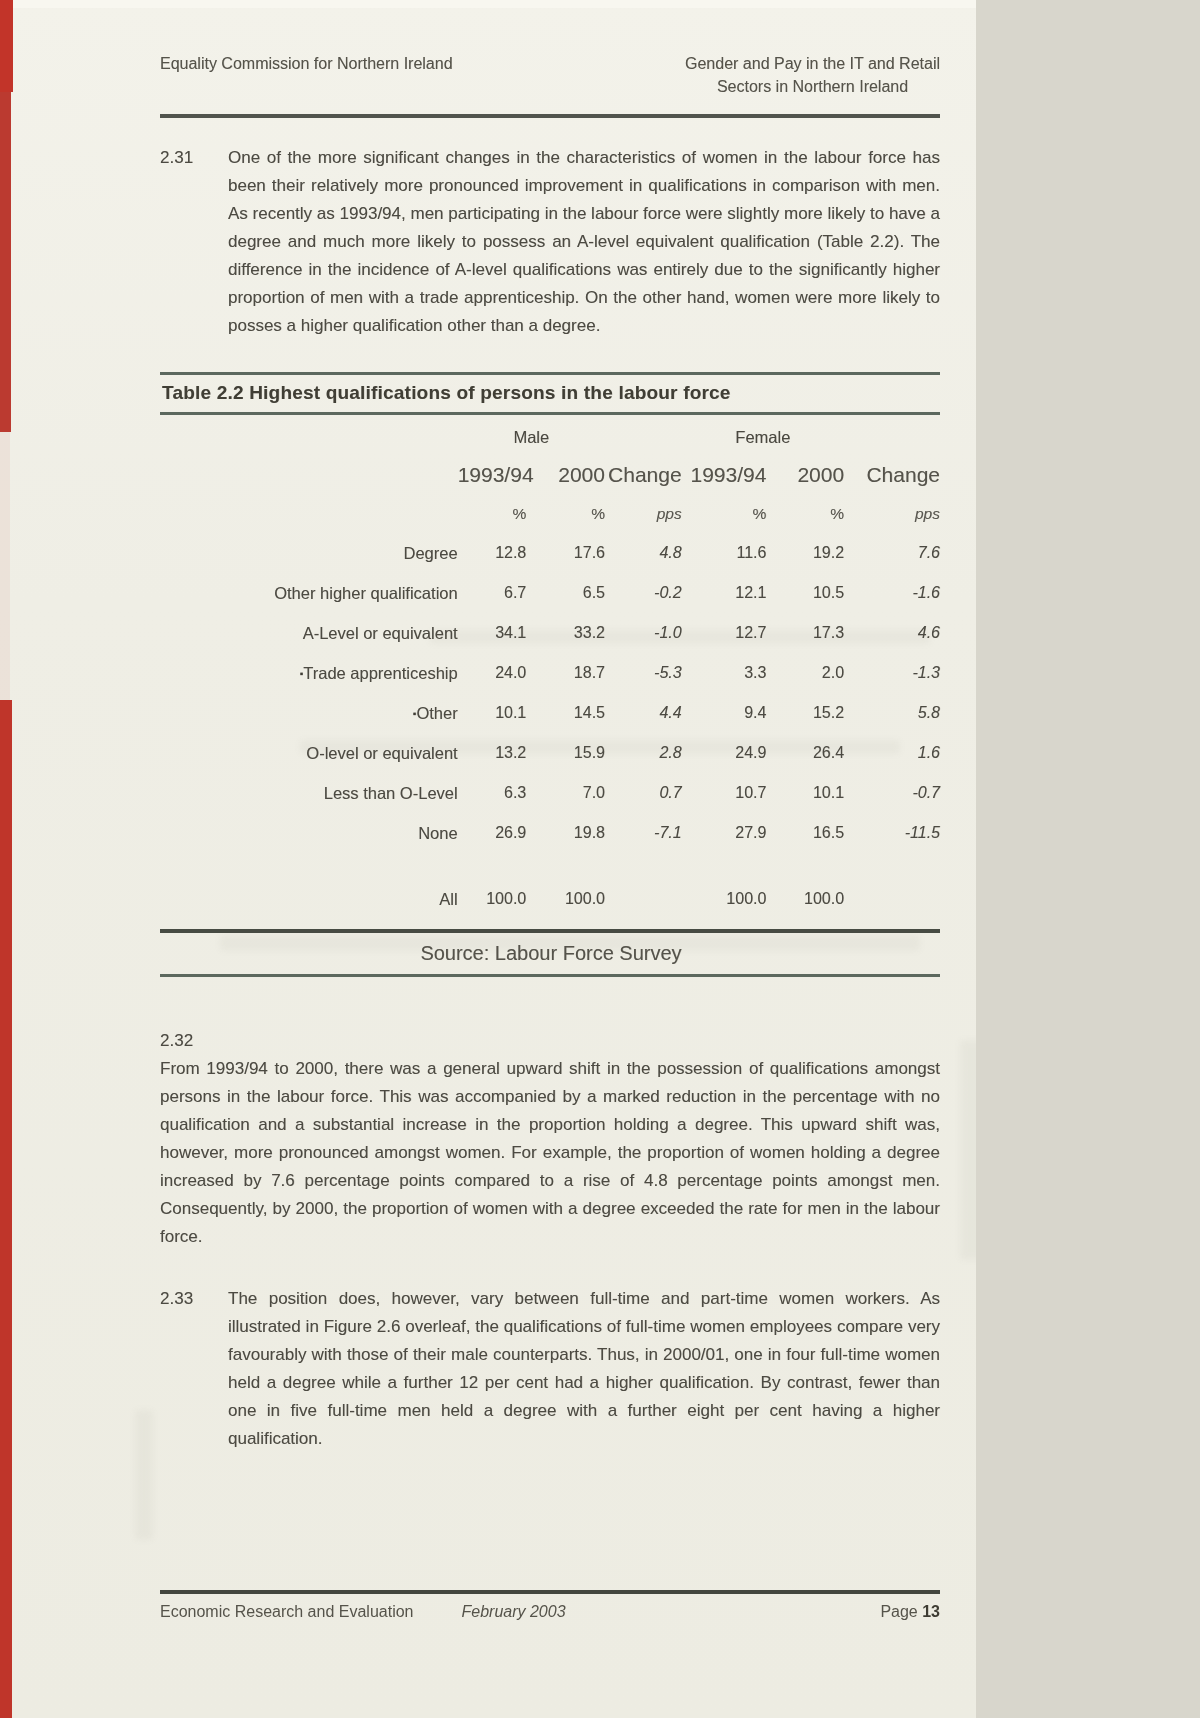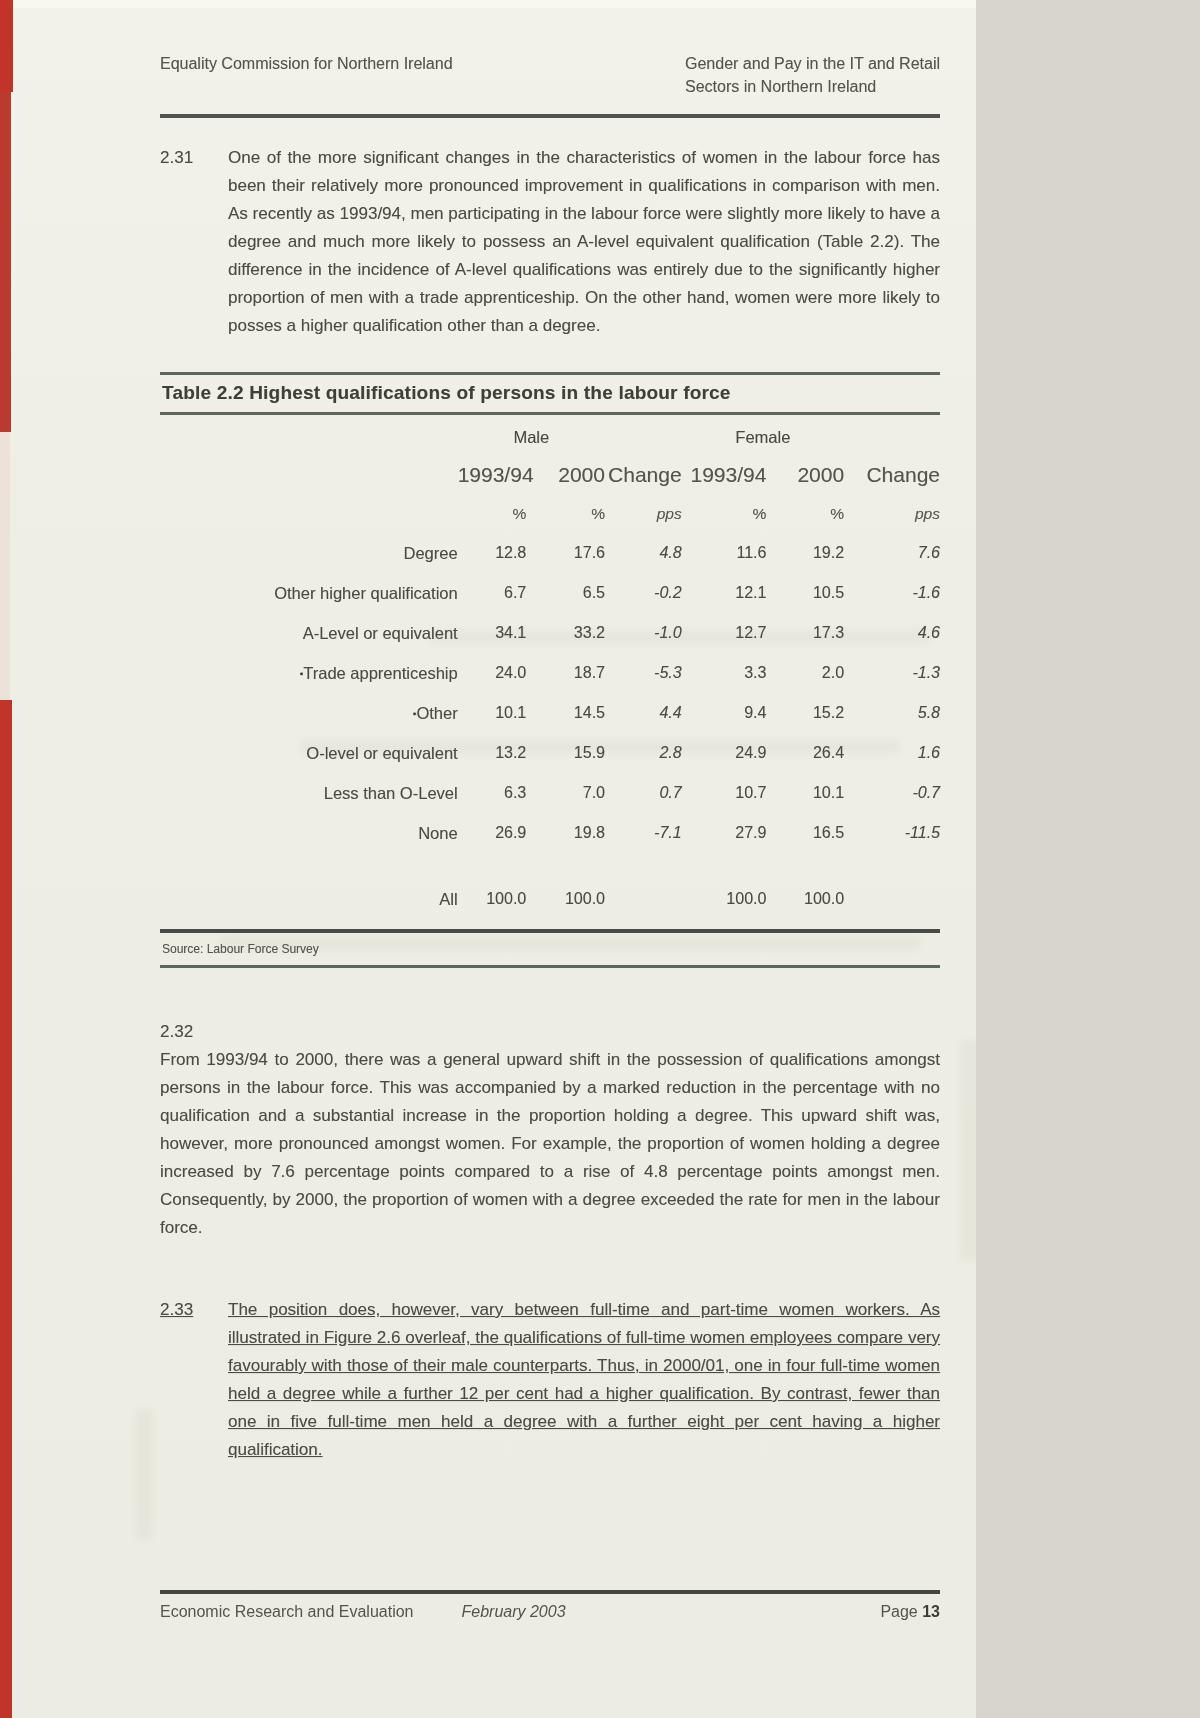--- a/index.html
+++ b/index.html
@@ -20,21 +20,21 @@
   .strip.s4{top:700px;height:1018px;width:12px;background:#bf352a;}
   
   .ghost{position:absolute;background:#8f8f82;opacity:.07;filter:blur(3px);border-radius:3px;}
 
   .content{
     position:absolute;left:160px;top:52px;width:780px;
     text-shadow:0.3px 0.3px 0.6px rgba(92,90,80,0.35);
   }
   
   .hdr{display:flex;justify-content:space-between;align-items:flex-start;font-size:16px;line-height:23px;color:#55534a;}
-  .hdr-right{text-align:left;}
+  .hdr-right{text-align:center;}
   .hdr-rule{height:4px;background:#51544d;margin-top:16px;}
 
   
   .para{display:flex;margin-top:26px;font-size:17px;line-height:28px;color:#4c4a42;}
   .para .num{width:68px;flex:none;}
   .para p{margin:0;flex:1;text-align:justify;}
 
   
   .table-block{margin-top:32px;}
   .rule-green{height:3px;background:#5c685e;}
@@ -46,21 +46,21 @@
   col.c4{width:84px;}col.c5{width:77px;}col.c6{width:95px;}
   .grp-row th{font-weight:bold;color:#4a4840;font-size:16.5px;height:36px;text-align:center;vertical-align:middle;}
   .colhead-row td{font-size:21px;color:#55534b;text-align:right;height:40px;vertical-align:middle;}
   .unit-row td{font-size:15.5px;color:#595750;text-align:right;height:38px;vertical-align:middle;}
   .data-row td{font-size:16px;text-align:right;height:40px;vertical-align:middle;}
   .data-row td.lbl{text-align:right;font-size:16.5px;color:#4c4a42;}
   td.lbl .bullet{display:inline-block;width:28px;padding-left:38px;font-size:10px;vertical-align:2px;color:#3f3d35;}
   .chg{font-style:italic;}
   tr.gap-before td{padding-top:26px;height:40px;}
   .rule-bottom{height:4px;background:#474b43;margin-top:10px;}
-  .source-line{font-size:12px;color:#55534b;padding:9px 0 9px 2px;}
+  .source-line{font-size:20px;color:#55534b;padding:9px 0 9px 2px;text-align:center;}
   .rule-close{height:3px;background:#5c685e;}
 
   
   .footer{position:absolute;left:160px;top:1590px;width:780px;}
   .footer-rule{height:4px;background:#43463e;}
   .footer-row{display:flex;align-items:baseline;margin-top:9px;font-size:16px;color:#55534a;}
   .footer-center{font-style:italic;margin-left:48px;}
   .footer-right{margin-left:auto;}
   .footer-right b{color:#3e3c33;}
 </style>
@@ -225,21 +225,21 @@
       <div class="rule-bottom"></div>
       <div class="source-line">Source: Labour Force Survey</div>
       <div class="rule-close"></div>
     </div>
 
     <div class="para" style="margin-top:50px;flex-direction:column;">
       <div class="num">2.32</div>
       <p>From 1993/94 to 2000, there was a general upward shift in the possession of qualifications amongst persons in the labour force.  This was accompanied by a marked reduction in the percentage with no qualification and a substantial increase in the proportion holding a degree.  This upward shift was, however, more pronounced amongst women.  For example, the proportion of women holding a degree increased by 7.6 percentage points compared to a rise of 4.8 percentage points amongst men.  Consequently, by 2000, the proportion of women with a degree exceeded the rate for men in the labour force.</p>
     </div>
 
-    <div class="para" style="margin-top:54px;text-decoration:underline;">
+    <div class="para" style="margin-top:34px;">
       <div class="num">2.33</div>
       <p>The position does, however, vary between full-time and part-time women workers.  As illustrated in Figure 2.6 overleaf, the qualifications of full-time women employees compare very favourably with those of their male counterparts.  Thus, in 2000/01, one in four full-time women held a degree while a further 12 per cent had a higher qualification.  By contrast, fewer than one in five full-time men held a degree with a further eight per cent having a higher qualification.</p>
     </div>
 
   </div>
 
   <div class="footer">
     <div class="footer-rule"></div>
     <div class="footer-row">
       <span>Economic Research and Evaluation</span>

